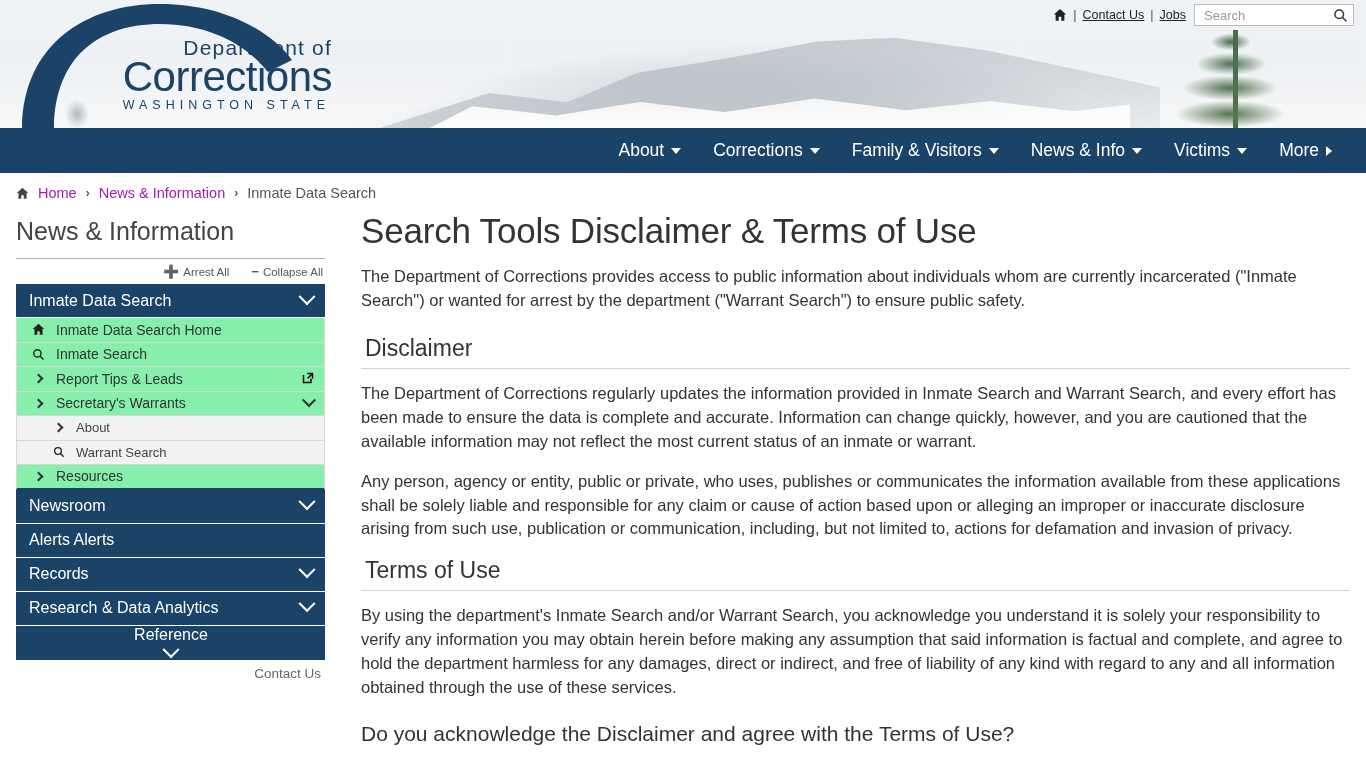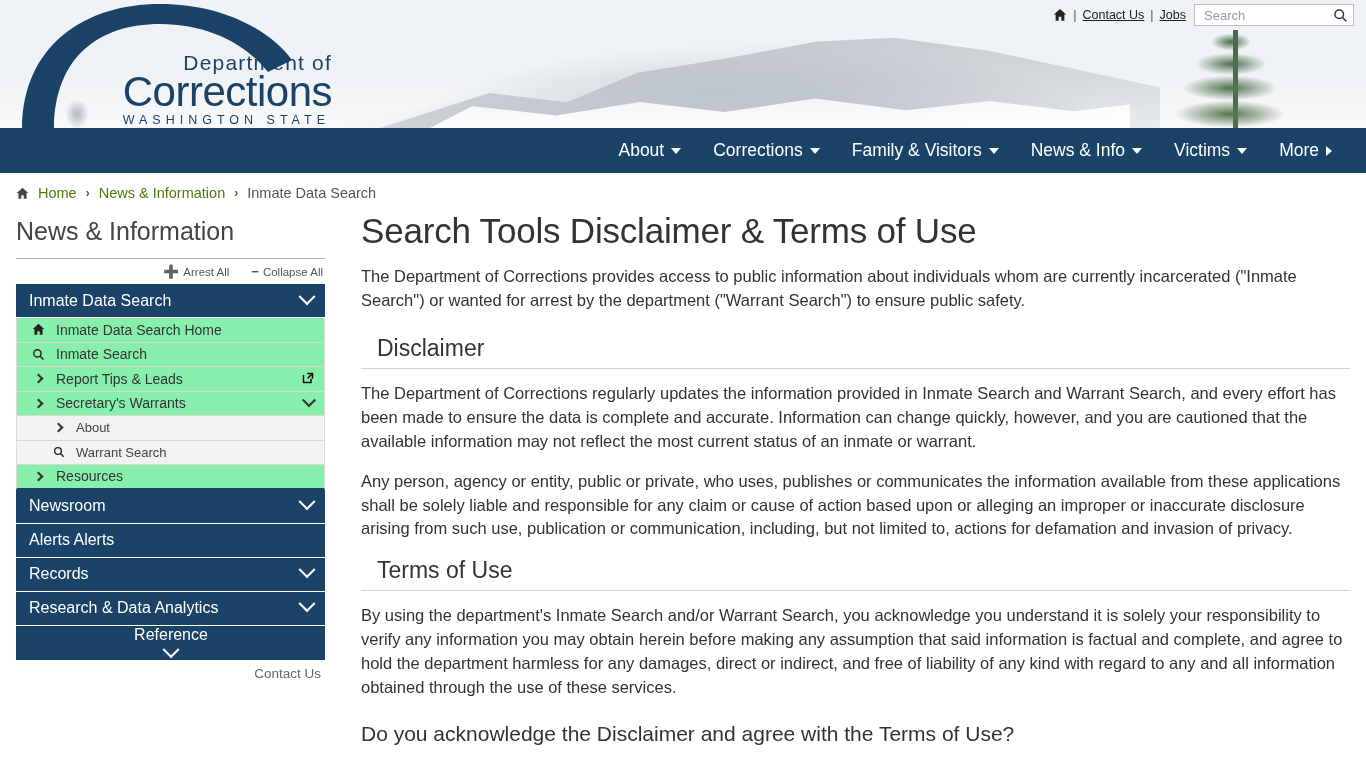--- a/index.html
+++ b/index.html
@@ -76,21 +76,21 @@
     width: 340px; height: 128px;
     z-index: 5;
   }
   .logo-arch {
     position: absolute;
     left: 10px; top: 2px;
     width: 300px; height: 128px;
   }
   .logo-text {
     position: absolute;
-    left: 72px; top: 52px;
+    left: 72px; top: 37px;
     width: 260px;
     text-align: right;
     line-height: 1;
     color: #1b4368;
   }
   .logo-dept {
     font-size: 21px;
     letter-spacing: 1.2px;
     font-weight: 400;
     display: block;
@@ -193,21 +193,21 @@
 
   
   .breadcrumb {
     display: flex;
     align-items: center;
     gap: 9px;
     padding: 12px 0 10px 16px;
     font-size: 14.5px;
     color: #555;
   }
-  .breadcrumb a { color: #4d7c0f; text-decoration: none; }
+  .breadcrumb a { color: #a21caf; text-decoration: none; }
   .crumb-sep { color: #555; font-weight: bold; font-size: 12px; }
 
   
   .page {
     display: flex;
     align-items: flex-start;
     padding: 0 16px;
   }
   .sidebar { width: 309px; flex: 0 0 309px; }
   .content { flex: 1; padding-left: 36px; }
@@ -304,21 +304,21 @@
   .lead {
     font-size: 16.5px;
     line-height: 1.45;
     color: #333;
     margin: 0 0 22px 0;
   }
   .sec-head {
     font-size: 23px;
     font-weight: 400;
     color: #333;
-    margin: 0 0 6px 16px;
+    margin: 0 0 6px 4px;
   }
   .hr { height: 1px; background: #d4d4d4; margin: 0 0 13px 0; }
   .para {
     font-size: 16.5px;
     line-height: 1.45;
     color: #333;
     margin: 0 0 16px 0;
   }
   .ack {
     font-size: 21px;

